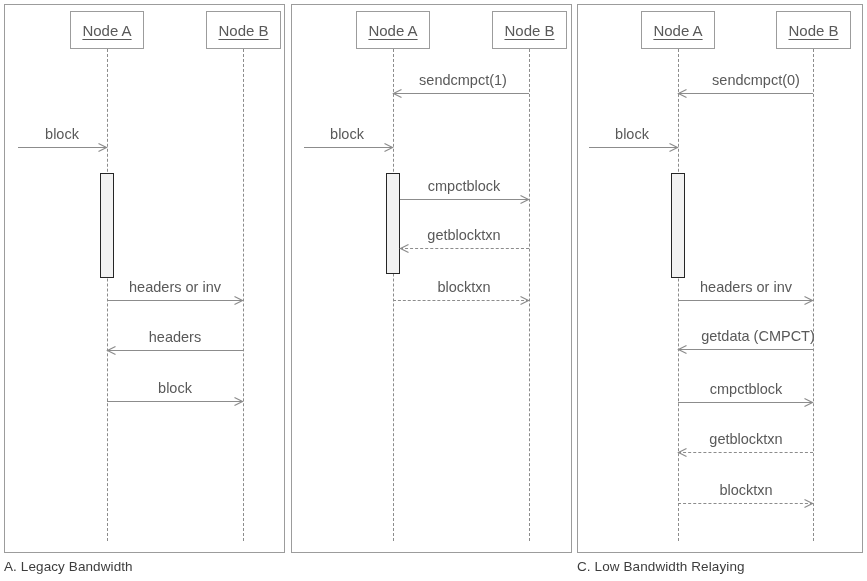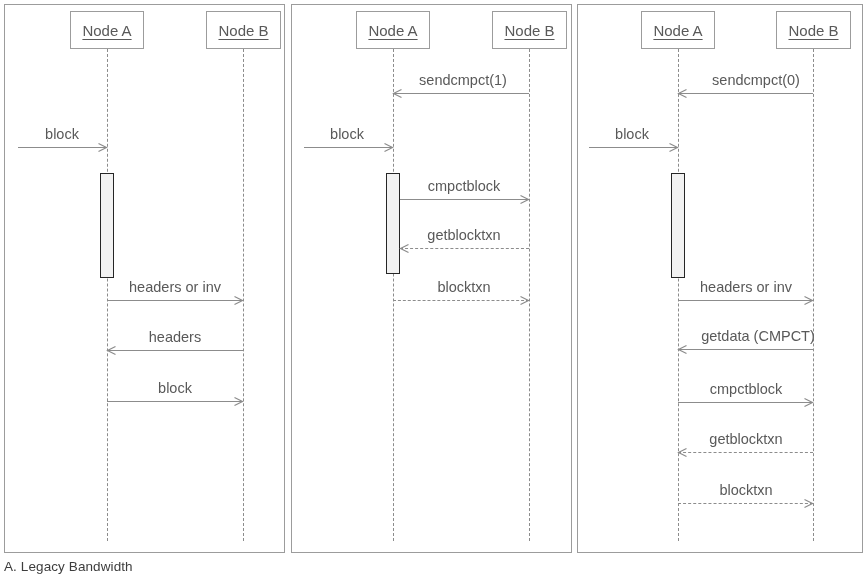--- a/index.html
+++ b/index.html
@@ -168,20 +168,21 @@
     </span>
     <div class="msg-label" style="left: 464px; top: 227px;">getblocktxn</div>
     <div class="arrow-line dashed" style="left: 393px; top: 300px; width: 136px;"></div>
     <span class="arrow-head" style="left: 520px; top: 295.5px;">
       <svg width="9" height="9" viewBox="0 0 9 9">
         <path d="M0.5 0.5 L8.5 4.5 L0.5 8.5" fill="none" stroke="#8c8c8c" stroke-width="1.2"></path>
       </svg>
     </span>
     <div class="msg-label" style="left: 464px; top: 279px;">blocktxn</div>
     <div class="panel" style="left: 577px; width: 286px;"></div>
+    <div class="panel-caption" style="left: 577px; top: 559px;">C. Low Bandwidth Relaying</div>
     <div class="node-box" style="left: 641px; top: 11px; width: 74px;">
       <span class="node-label">Node A</span>
     </div>
     <div class="lifeline" style="left: 678px; top: 49px; height: 492px;"></div>
     <div class="node-box" style="left: 776px; top: 11px; width: 75px;">
       <span class="node-label">Node B</span>
     </div>
     <div class="lifeline" style="left: 813px; top: 49px; height: 492px;"></div>
     <div class="activation" style="left: 671px; top: 173px; width: 14px; height: 105px;"></div>
     <div class="arrow-line" style="left: 678px; top: 93px; width: 135px;"></div>

